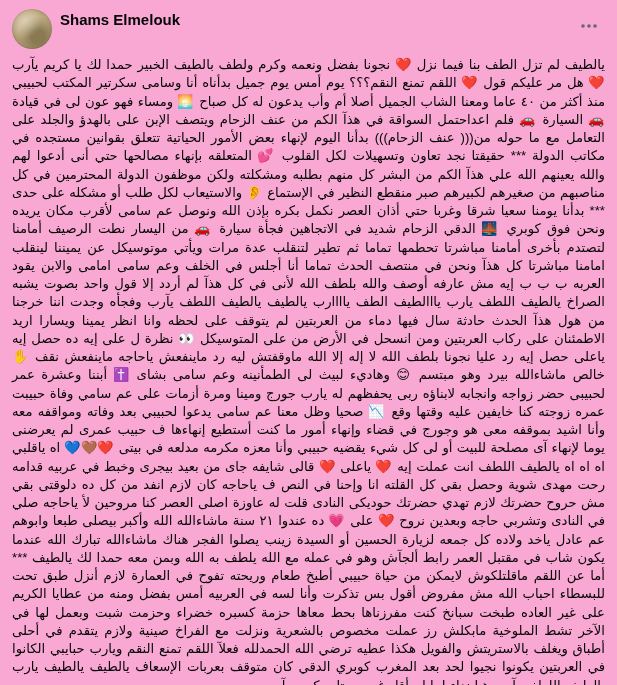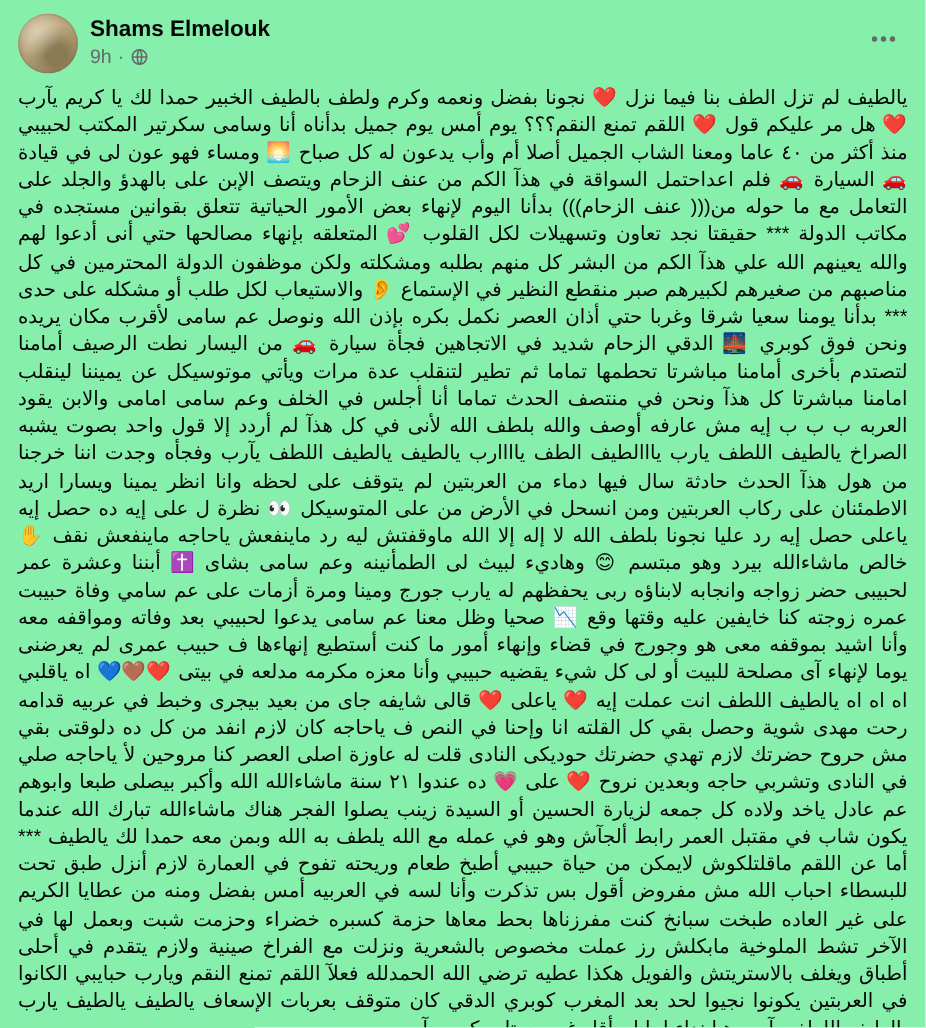--- a/index.html
+++ b/index.html
@@ -1,19 +1,19 @@
 <!DOCTYPE html>
 <html><head>
 <meta charset="utf-8">
 <style>
   html,body { margin:0; padding:0; background:#ffffff; }
   .post {
     position:relative;
     width:617px; height:685px;
-    background:#86efac;
+    background:#f9a8d4;
     overflow:hidden;
     font-family:"Liberation Sans","DejaVu Sans",sans-serif;
   }
   .header {
     display:flex;
     align-items:flex-start;
     padding:9px 16px 4px 12px;
   }
   .avatar {
     width:40px; height:40px;
@@ -54,32 +54,20 @@
 </style>
 </head>
 <body>
 
 <div class="post">
 
   <div class="header">
     <div class="avatar"></div>
     <div class="head-texts">
       <div class="author">Shams Elmelouk</div>
-      <div class="meta">
-        <span class="ts">9h</span>
-        <span>·</span>
-        <span style="display:inline-flex;">
-          <svg width="12" height="12" viewBox="0 0 16 16" fill="none" stroke="#65676b" stroke-width="1.4">
-            <circle cx="8" cy="8" r="6.4"></circle>
-            <path d="M1.6 8h12.8"></path>
-            <path d="M8 1.6c2.6 2.1 2.6 10.7 0 12.8"></path>
-            <path d="M8 1.6c-2.6 2.1-2.6 10.7 0 12.8"></path>
-          </svg>
-        </span>
-      </div>
     </div>
     <div class="more-btn">
       <span style="display:inline-flex;">
         <svg width="20" height="20" viewBox="0 0 20 20" fill="#65676b">
           <circle cx="4" cy="10" r="1.8"></circle>
             <circle cx="10" cy="10" r="1.8"></circle>
             <circle cx="16" cy="10" r="1.8"></circle>
         </svg>
       </span>
     </div>

